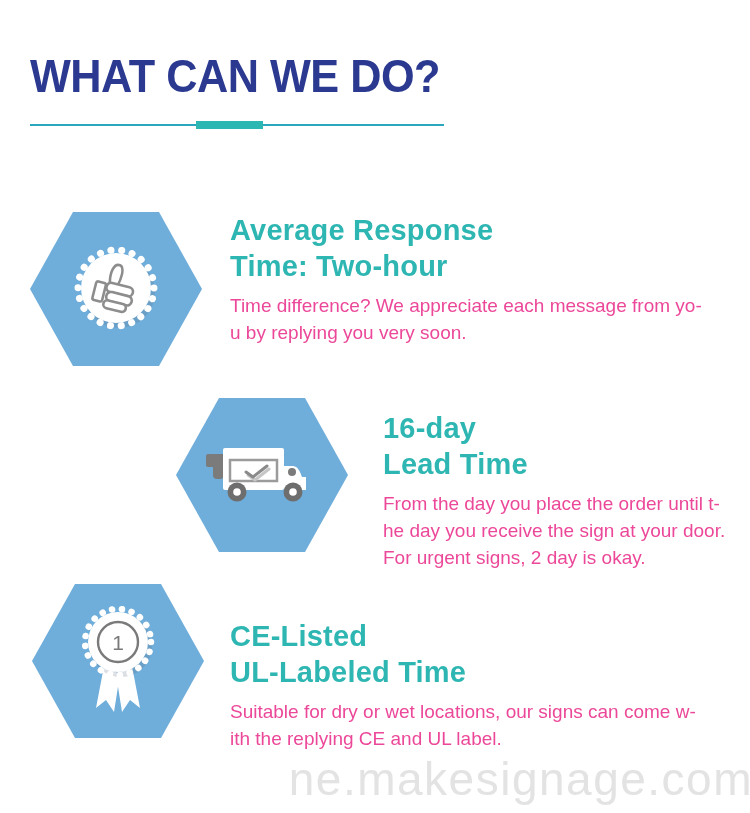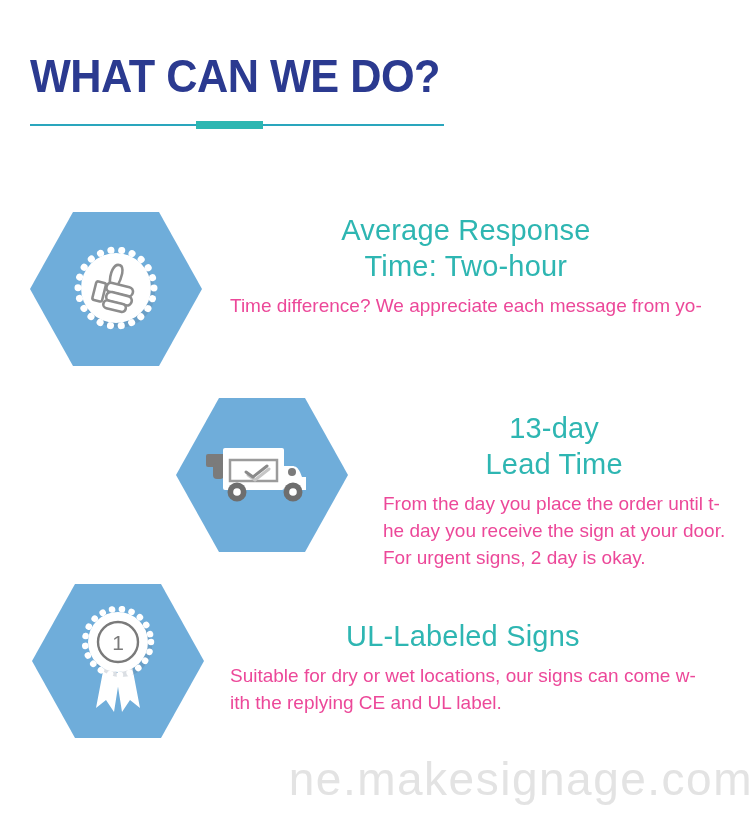--- a/index.html
+++ b/index.html
@@ -35,22 +35,22 @@
   .f3 .hex{left:32px;top:584px;}
   .hex svg{position:absolute;}
   .f1 .hex svg{left:38px;top:28px;}
   .f2 .hex svg{left:26px;top:36px;}
   .f3 .hex svg{left:38px;top:16px;}
   .ftext{position:absolute;}
   .f1 .ftext{left:230px;top:212px;}
   .f2 .ftext{left:383px;top:410px;}
   .f3 .ftext{left:230px;top:618px;}
   .fheading{
-    margin:0;font-size:29px;line-height:36px;font-weight:normal;
-    color:#2eb6b2;letter-spacing:0.2px;text-align:center;
+    margin:0;font-size:29px;line-height:36px;font-weight:bold;
+    color:#2eb6b2;letter-spacing:0.2px;
   }
   .fbody{
     margin:8px 0 0;font-size:19px;line-height:27px;color:#ec4899;
   }
   .bl{display:block;white-space:nowrap;}
   
   .watermark{
     position:absolute;right:-3px;top:752px;
     font-size:46px;letter-spacing:1.5px;color:#e3e3e3;
     white-space:nowrap;
@@ -82,20 +82,21 @@
         </g>
       </svg>
     </div>
     <div class="ftext">
       <h2 class="fheading">
         <div>Average Response</div>
         <div>Time: Two-hour</div>
       </h2>
       <p class="fbody">
         <span class="bl">Time difference? We appreciate each message from yo-</span>
+        <span class="bl">u by replying you very soon.</span>
       </p>
     </div>
   </section>
 
   <section class="feature f2">
     <div class="hex">
       <svg width="110" height="80" viewBox="0 0 110 80" aria-hidden="true">
         <rect x="4" y="20" width="19" height="13" rx="2" fill="#7b7b7b"></rect>
         <rect x="11" y="29" width="11" height="16" rx="4" fill="#7b7b7b"></rect>
         <rect x="21" y="14" width="61" height="42" rx="2" fill="#ffffff"></rect>
@@ -105,21 +106,21 @@
         <path d="M82 56 V32 h8 c4 0 6 2 8 6 l2 5 h4 v13 h-22 z" fill="#ffffff"></path>
         <circle cx="90" cy="38" r="4" fill="#7b7b7b"></circle>
         <circle cx="35" cy="58" r="9.5" fill="#6e6e6e"></circle>
         <circle cx="35" cy="58" r="3.8" fill="#ffffff"></circle>
         <circle cx="91" cy="58" r="9.5" fill="#6e6e6e"></circle>
         <circle cx="91" cy="58" r="3.8" fill="#ffffff"></circle>
       </svg>
     </div>
     <div class="ftext">
       <h2 class="fheading">
-        <div>13-day</div>
+        <div>16-day</div>
         <div>Lead Time</div>
       </h2>
       <p class="fbody">
         <span class="bl">From the day you place the order until t-</span>
         <span class="bl">he day you receive the sign at your door.</span>
         <span class="bl">For urgent signs, 2 day is okay.</span>
       </p>
     </div>
   </section>
 
@@ -130,21 +131,22 @@
         <path d="M62 66 L46 74 L52 112 L60 100 L70 108 Z" fill="#ffffff"></path>
         <circle cx="51" cy="46" r="31" fill="rgba(90,110,130,0.22)"></circle>
         <circle cx="48" cy="42" r="33" fill="none" stroke="#ffffff" stroke-width="6.5" stroke-dasharray="0.1 9.85" stroke-linecap="round"></circle>
         <circle cx="48" cy="42" r="30" fill="#ffffff"></circle>
         <circle cx="48" cy="42" r="20" fill="none" stroke="#7a7a7a" stroke-width="2.4"></circle>
         <text x="48" y="50" text-anchor="middle" font-size="21" fill="#7a7a7a" font-family="Liberation Sans, sans-serif">1</text>
       </svg>
     </div>
     <div class="ftext">
       <h2 class="fheading">
-        <div>UL-Labeled Signs</div>
+        <div>CE-Listed</div>
+        <div>UL-Labeled Time</div>
       </h2>
       <p class="fbody">
         <span class="bl">Suitable for dry or wet locations, our signs can come w-</span>
         <span class="bl">ith the replying CE and UL label.</span>
       </p>
     </div>
   </section>
 
   <div class="watermark">ne.makesignage.com</div>
 

